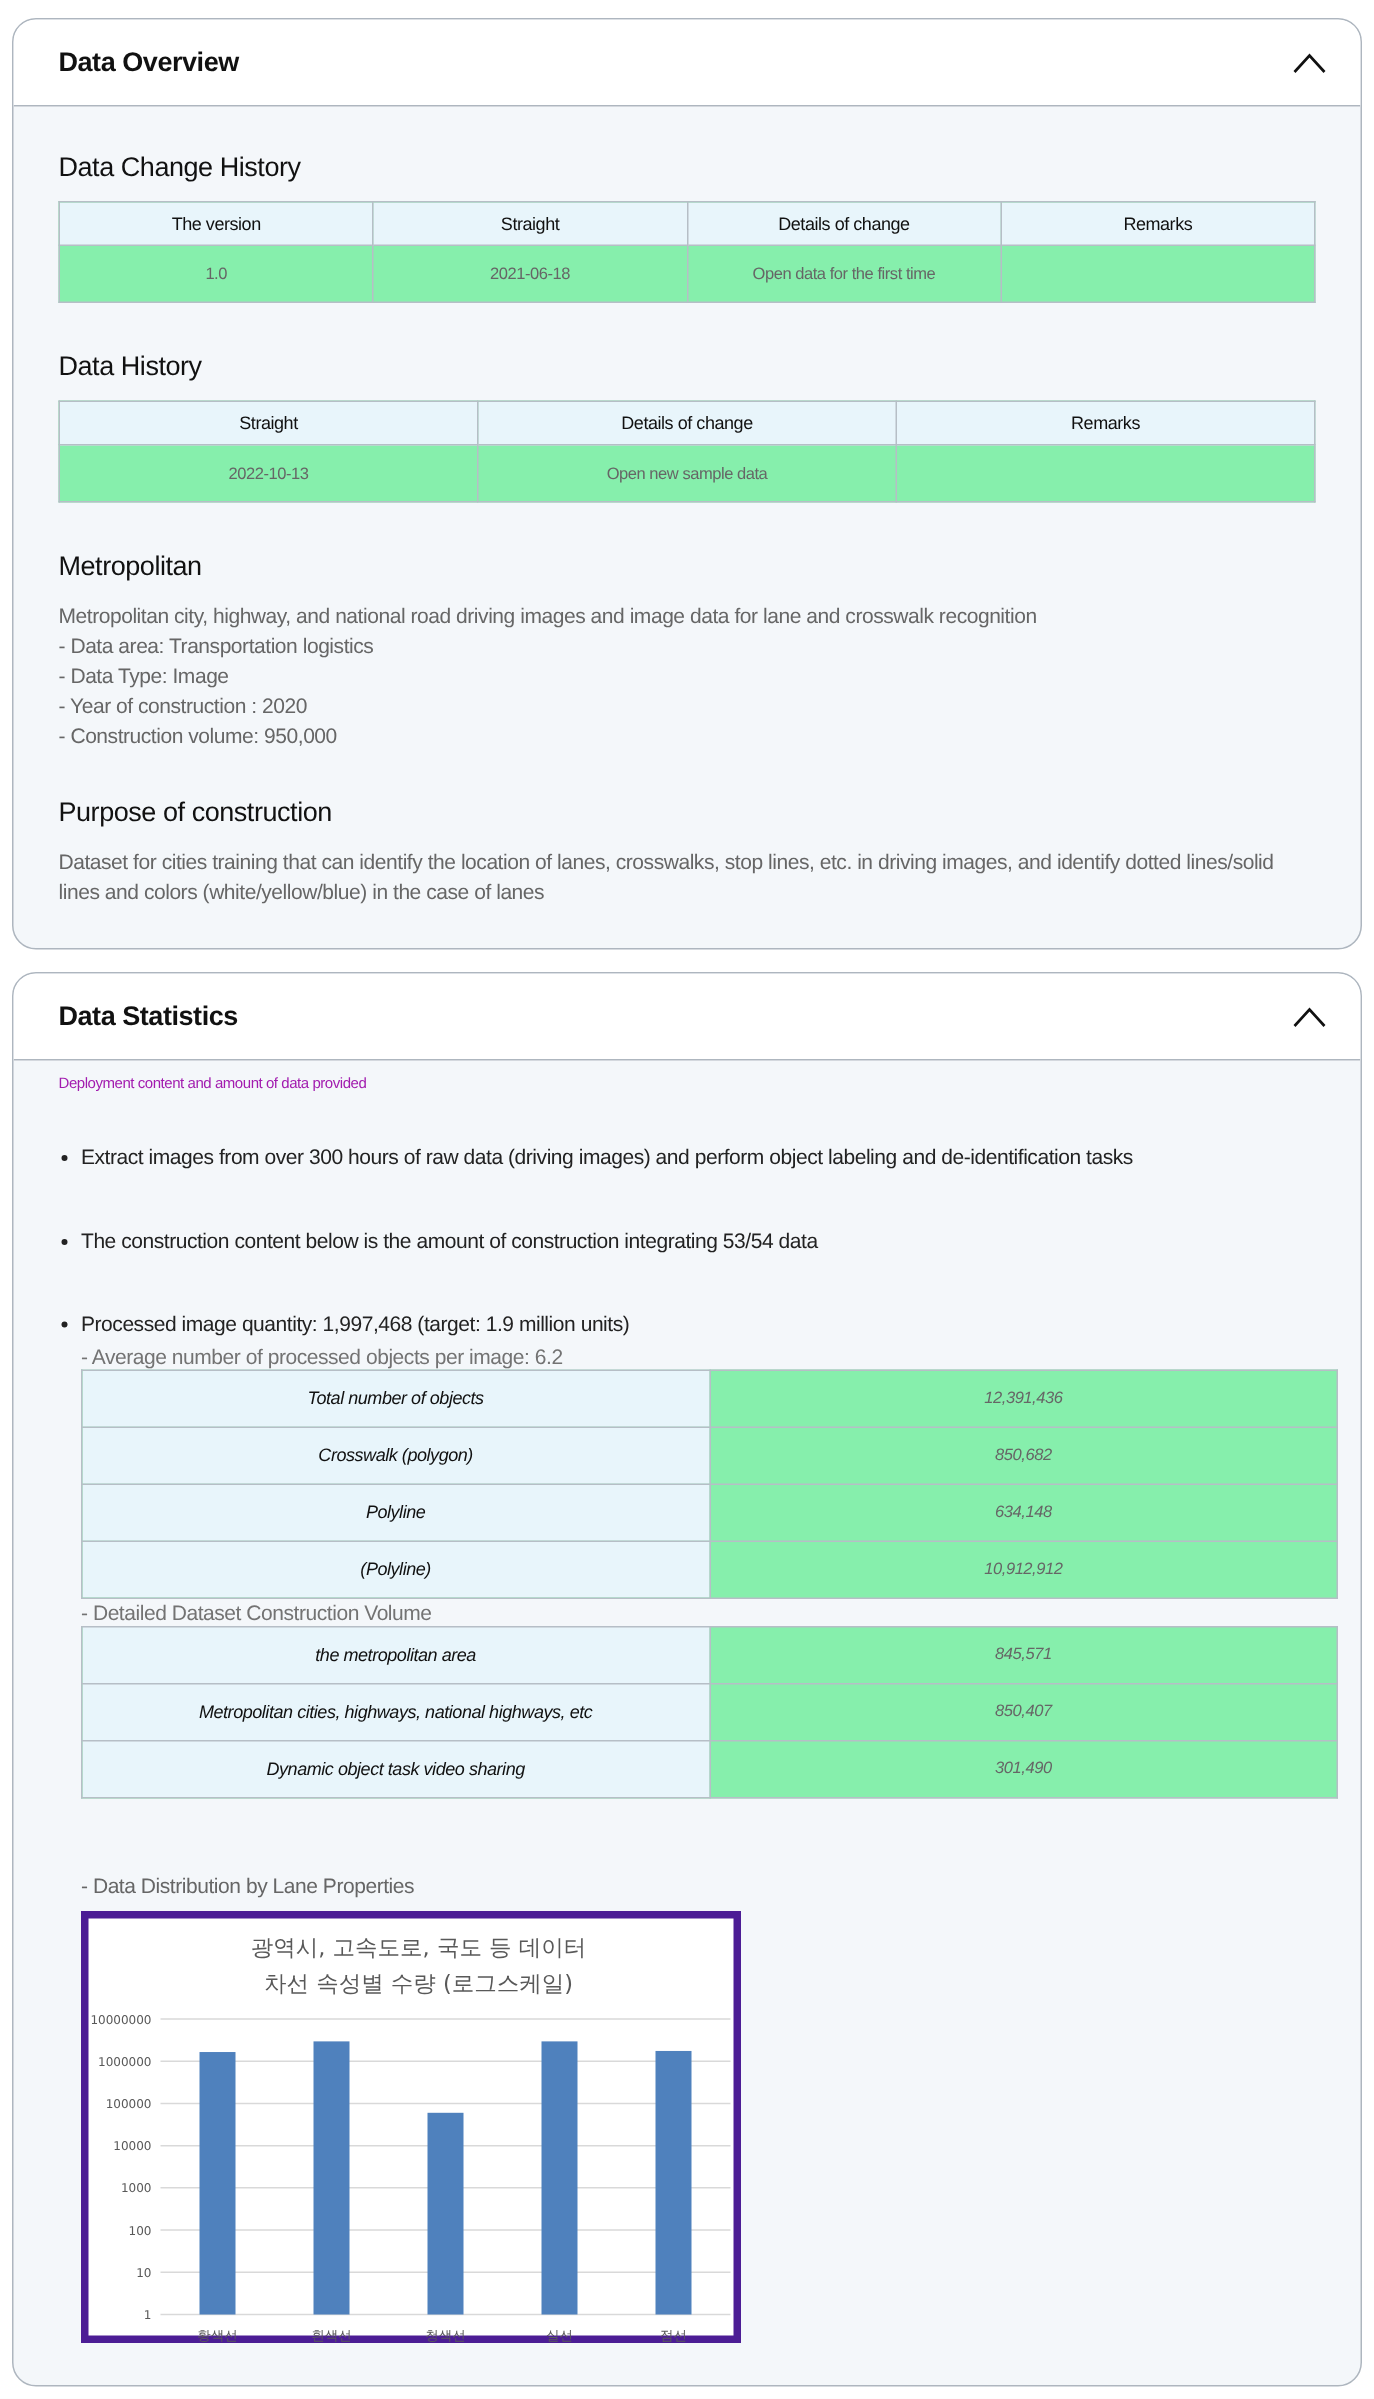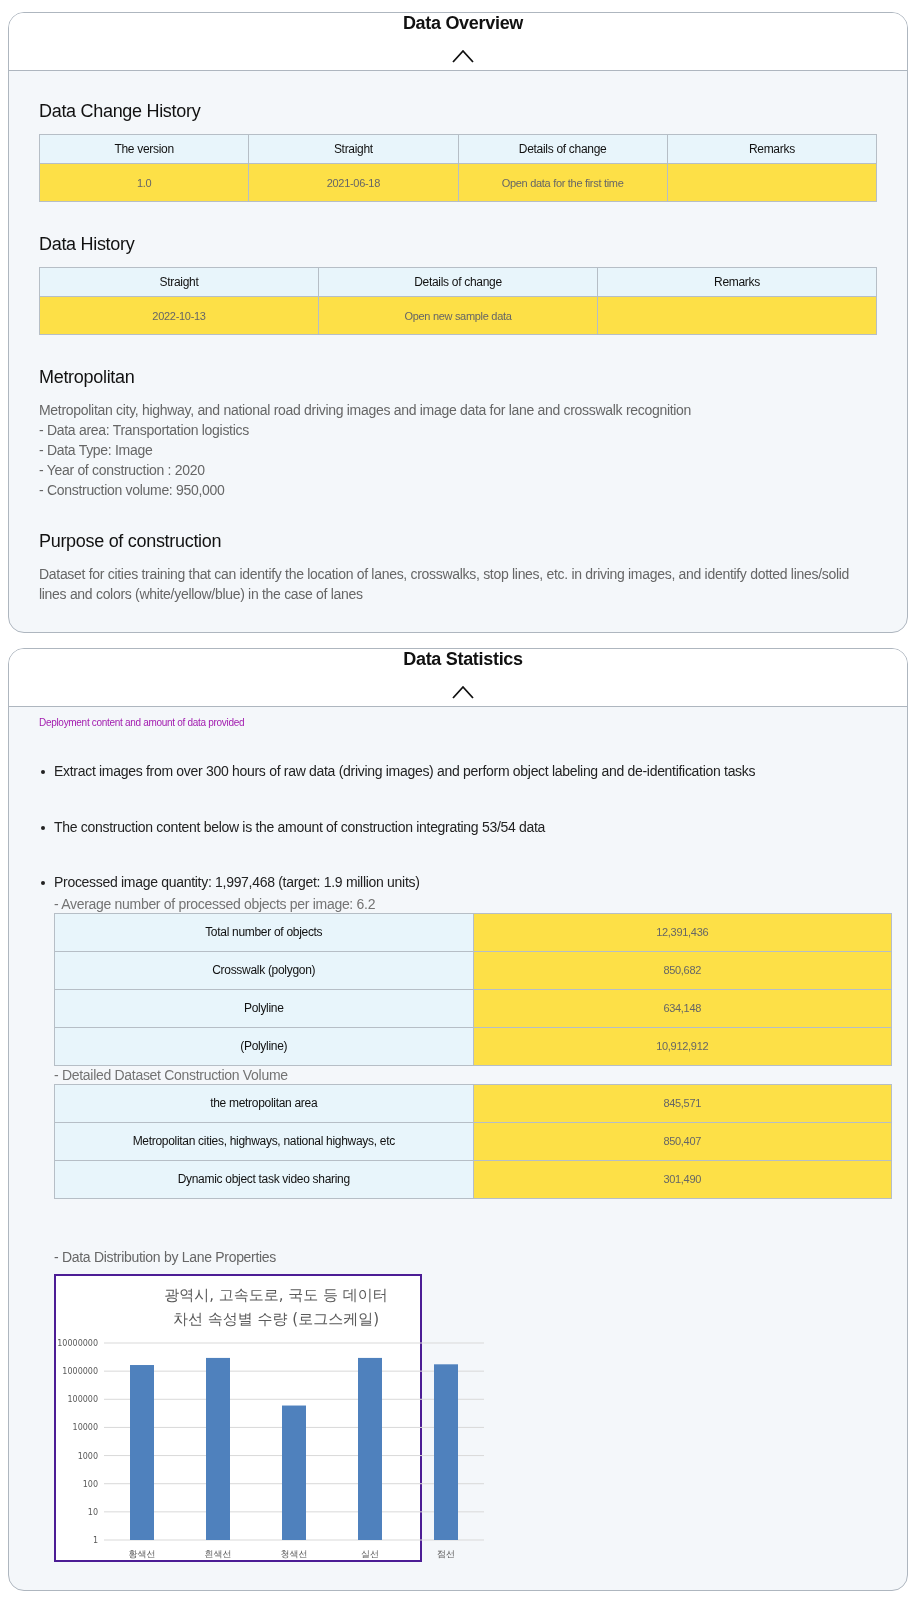--- a/index.html
+++ b/index.html
@@ -1,40 +1,40 @@
 <!DOCTYPE html>
 <html><head>
 <meta charset="utf-8">
 <style>
   * { box-sizing: border-box; margin: 0; padding: 0; }
   html, body { width: 916px; background: #ffffff; }
   body { font-family: "Liberation Sans", sans-serif; color: #111; padding: 12px 8px 8px 8px; }
   .panel { border: 1px solid #aeb6bf; border-radius: 16px; overflow: hidden; background: #f4f7fa; }
   .panel + .panel { margin-top: 15px; }
-  .panel-head { height: 58px; background: #fff; border-bottom: 1px solid #aeb6bf; display: flex; align-items: center; justify-content: space-between; padding: 0 20px 0 30px; flex-direction: column; }
+  .panel-head { height: 58px; background: #fff; border-bottom: 1px solid #aeb6bf; display: flex; align-items: center; justify-content: space-between; padding: 0 20px 0 30px; }
   .panel-title { font-size: 18px; font-weight: bold; letter-spacing: -0.3px; }
   .chev { width: 28px; height: 28px; display: flex; align-items: center; justify-content: center; cursor: pointer; }
   .panel-body { padding: 0 30px 28px 30px; }
   h3 { font-size: 18px; font-weight: normal; letter-spacing: -0.3px; color: #111; margin-bottom: 12px; }
   .sec { padding-top: 30px; }
-  table.t { width: 100%; border-collapse: collapse; table-layout: fixed; background: #fde047; }
+  table.t { width: 100%; border-collapse: collapse; table-layout: fixed; background: #86efac; }
   table.t th, table.t td { border: 1px solid #b6bec6; text-align: center; font-size: 12px; letter-spacing: -0.3px; }
   table.t th { background: #e8f5fb; height: 29px; font-weight: normal; color: #111; }
   table.t td { height: 38px; color: #666; font-size: 11px; }
   .intro { font-size: 14px; color: #666; line-height: 20px; letter-spacing: -0.3px; }
   .sub { font-size: 10px; color: #a21caf; padding-top: 10px; letter-spacing: -0.3px; }
   ul.bul { list-style: none; margin-top: 8px; }
   ul.bul li { font-size: 14px; color: #222; line-height: 23.5px; position: relative; padding-left: 15px; letter-spacing: -0.3px; margin-top: 32px; }
   ul.bul li::before { content: ""; position: absolute; left: 2px; top: 10px; width: 4px; height: 4px; border-radius: 50%; background: #222; }
   .note { font-size: 14px; color: #737373; padding-left: 15px; line-height: 18px; letter-spacing: -0.3px; }
-  .kv { margin-left: 15px; width: calc(100% - 15px); }
+  .kv { margin-left: 15px; width: calc(100% - 15px); font-style: italic; }
   table.kv td { height: 38px; }
   table.kv td.k { background: #e8f5fb; color: #111; font-size: 12px; }
   table.kv td.v { color: #666; }
-  .chart-box { margin-left: 15px; width: 368px; height: 288px; background: #fff; border: 2px solid #4c1d95; margin-top: 9px; }
+  .chart-box { margin-left: 15px; width: 440px; height: 288px; background: #fff; border: 5px solid #4c1d95; margin-top: 9px; }
   .chart-label { font-size: 14px; color: #666; padding-left: 15px; letter-spacing: -0.3px; }
 </style>
 </head>
 <body>
 
 <div class="panel">
   <div class="panel-head">
     <div class="panel-title">Data Overview</div>
     <div class="chev">
       <svg width="22" height="14" viewBox="0 0 22 14">

